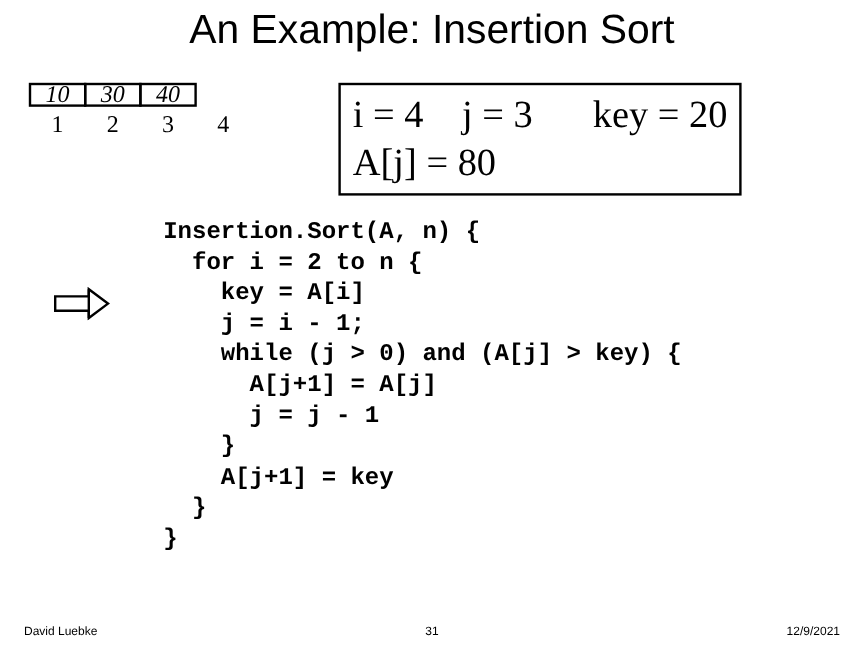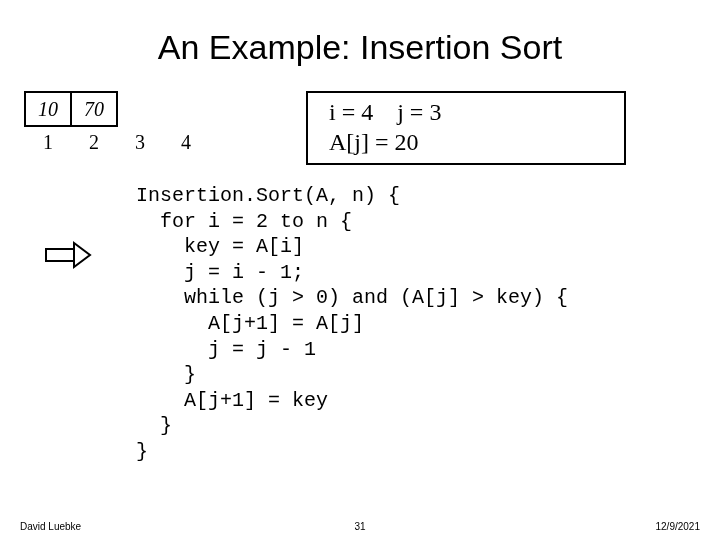--- a/index.html
+++ b/index.html
@@ -8,39 +8,39 @@
     height: 540px;
     background: #fff;
     font-family: Arial, Helvetica, sans-serif;
     position: relative;
     overflow: hidden;
   }
   .title {
     text-align: center;
     font-size: 34px;
     font-weight: 400;
-    padding-top: 28px;
+    padding-top: 6px;
     font-family: Arial, sans-serif;
   }
   .content-row {
     display: flex;
     align-items: flex-start;
     margin-top: 24px;
     padding-left: 24px;
   }
   .array-block {
     display: flex;
     flex-direction: column;
   }
   .cells {
     display: flex;
   }
   .cell {
     width: 48px;
-    height: 36px;
+    height: 20px;
     border: 2px solid #000;
     display: flex;
     align-items: center;
     justify-content: center;
     font-size: 20px;
     font-style: italic;
     font-family: "Times New Roman", serif;
     margin-left: -2px;
   }
   .cell:first-child { margin-left: 0; }
@@ -51,24 +51,24 @@
   .idx {
     width: 48px;
     text-align: center;
     font-size: 20px;
     font-family: "Times New Roman", serif;
     margin-left: -2px;
   }
   .idx:first-child { margin-left: 0; }
   .state-box {
     border: 2px solid #000;
-    padding: 4px 10px 6px 21px;
-    margin-left: 96px;
+    padding: 4px 10px 6px 10px;
+    margin-left: 72px;
     font-family: "Times New Roman", serif;
-    font-size: 24px;
+    font-size: 32px;
     line-height: 1.25;
     min-width: 320px;
   }
   .state-box .row { display: flex; }
   .state-box .c1 { width: 200px; }
   .code-wrap {
     display: flex;
     align-items: flex-start;
     margin-top: 18px;
   }
@@ -78,21 +78,21 @@
     justify-content: center;
     padding-top: 58px;
   }
   .arrow {
     width: 48px;
     height: 28px;
   }
   .code {
     font-family: "Courier New", monospace;
     font-size: 20px;
-    font-weight: normal;
+    font-weight: bold;
     line-height: 1.28;
     white-space: pre;
   }
   .footer {
     position: absolute;
     bottom: 8px;
     left: 20px;
     right: 20px;
     display: flex;
     justify-content: space-between;
@@ -104,39 +104,41 @@
 </style>
 </head>
 <body>
 
 <div class="title">An Example: Insertion Sort</div>
 
 <div class="content-row">
   <div class="array-block">
     <div class="cells">
       <div class="cell">10</div>
-      <div class="cell">70</div>
+      <div class="cell">30</div>
+      <div class="cell">40</div>
     </div>
     <div class="indices">
       <div class="idx">1</div>
       <div class="idx">2</div>
       <div class="idx">3</div>
       <div class="idx">4</div>
     </div>
   </div>
 
   <div class="state-box">
     <div class="row">
       <span class="c1">
         <span>i = 4</span>&nbsp;&nbsp;&nbsp;
         <span>j = 3</span>
       </span>
+      <span>key = 20</span>
     </div>
     <div class="row">
-      <span class="c1">A[j] = 20</span>
+      <span class="c1">A[j] = 80</span>
     </div>
   </div>
 </div>
 
 <div class="code-wrap">
   <div class="arrow-col">
     <svg class="arrow" viewBox="0 0 48 28">
       <path d="M2 8 L30 8 L30 2 L46 14 L30 26 L30 20 L2 20 Z" fill="none" stroke="#000" stroke-width="2"></path>
       <path d="M30 2 L30 26" stroke="#000" stroke-width="2"></path>
     </svg>

